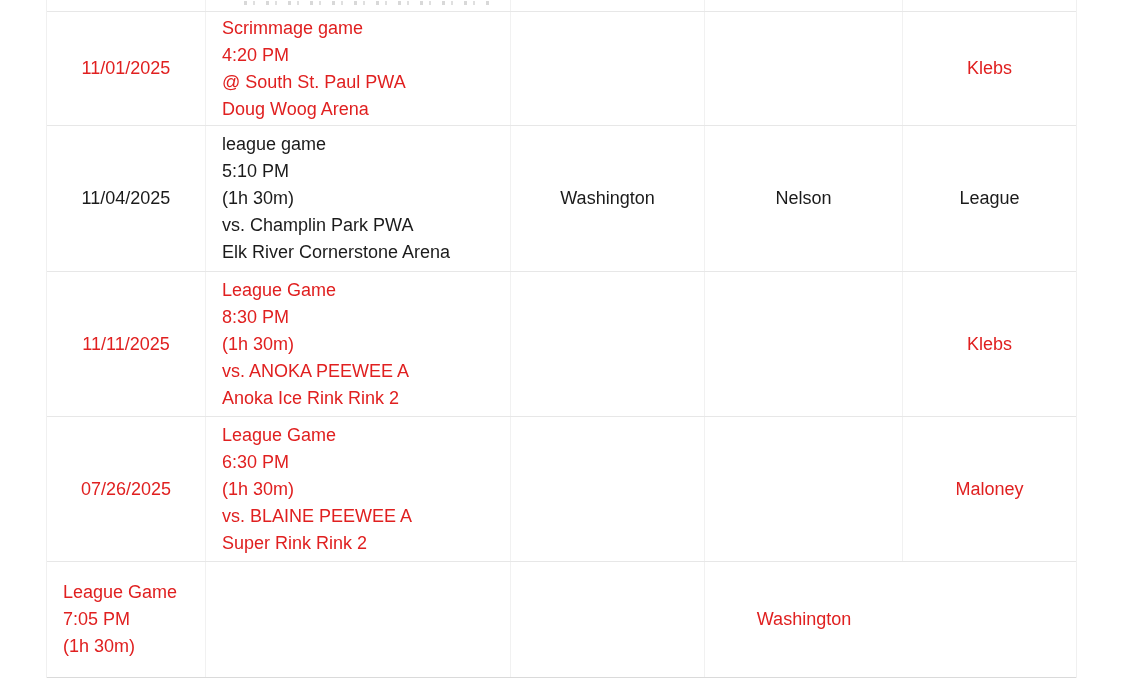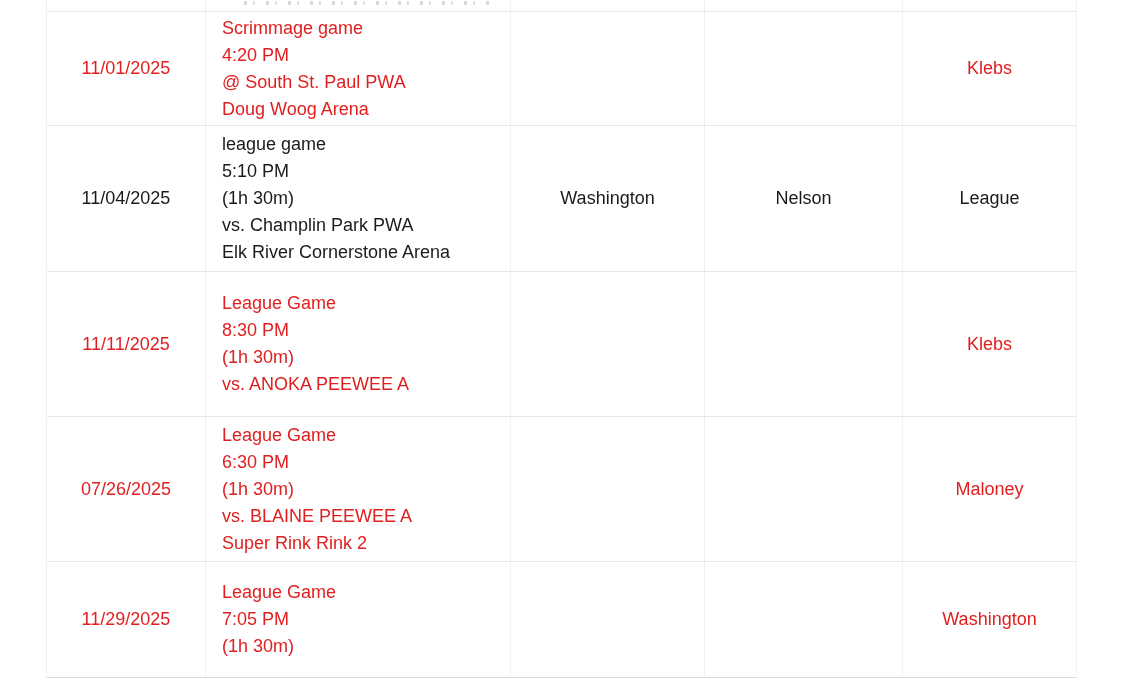--- a/index.html
+++ b/index.html
@@ -127,20 +127,21 @@
   </div>
 
   <div class="row r3 red">
     <div class="cell">11/11/2025</div>
     <div class="cell details">
       <div class="lines">
             <div class="line">League Game</div>
             <div class="line">8:30 PM</div>
             <div class="line">(1h 30m)</div>
             <div class="line">vs. ANOKA PEEWEE A</div>
+            <div class="line">Anoka Ice Rink Rink 2</div>
           </div>
     </div>
     <div class="cell"></div>
     <div class="cell"></div>
     <div class="cell">Klebs</div>
   </div>
 
   <div class="row r4 red">
     <div class="cell">07/26/2025</div>
     <div class="cell details">
@@ -151,21 +152,20 @@
             <div class="line">vs. BLAINE PEEWEE A</div>
             <div class="line">Super Rink Rink 2</div>
           </div>
     </div>
     <div class="cell"></div>
     <div class="cell"></div>
     <div class="cell">Maloney</div>
   </div>
 
   <div class="row r5 red">
-    <div class="cell">11/29/2025</div>
     <div class="cell details">
       <div class="lines">
             <div class="line">League Game</div>
             <div class="line">7:05 PM</div>
             <div class="line">(1h 30m)</div>
           </div>
     </div>
     <div class="cell"></div>
     <div class="cell"></div>
     <div class="cell">Washington</div>

